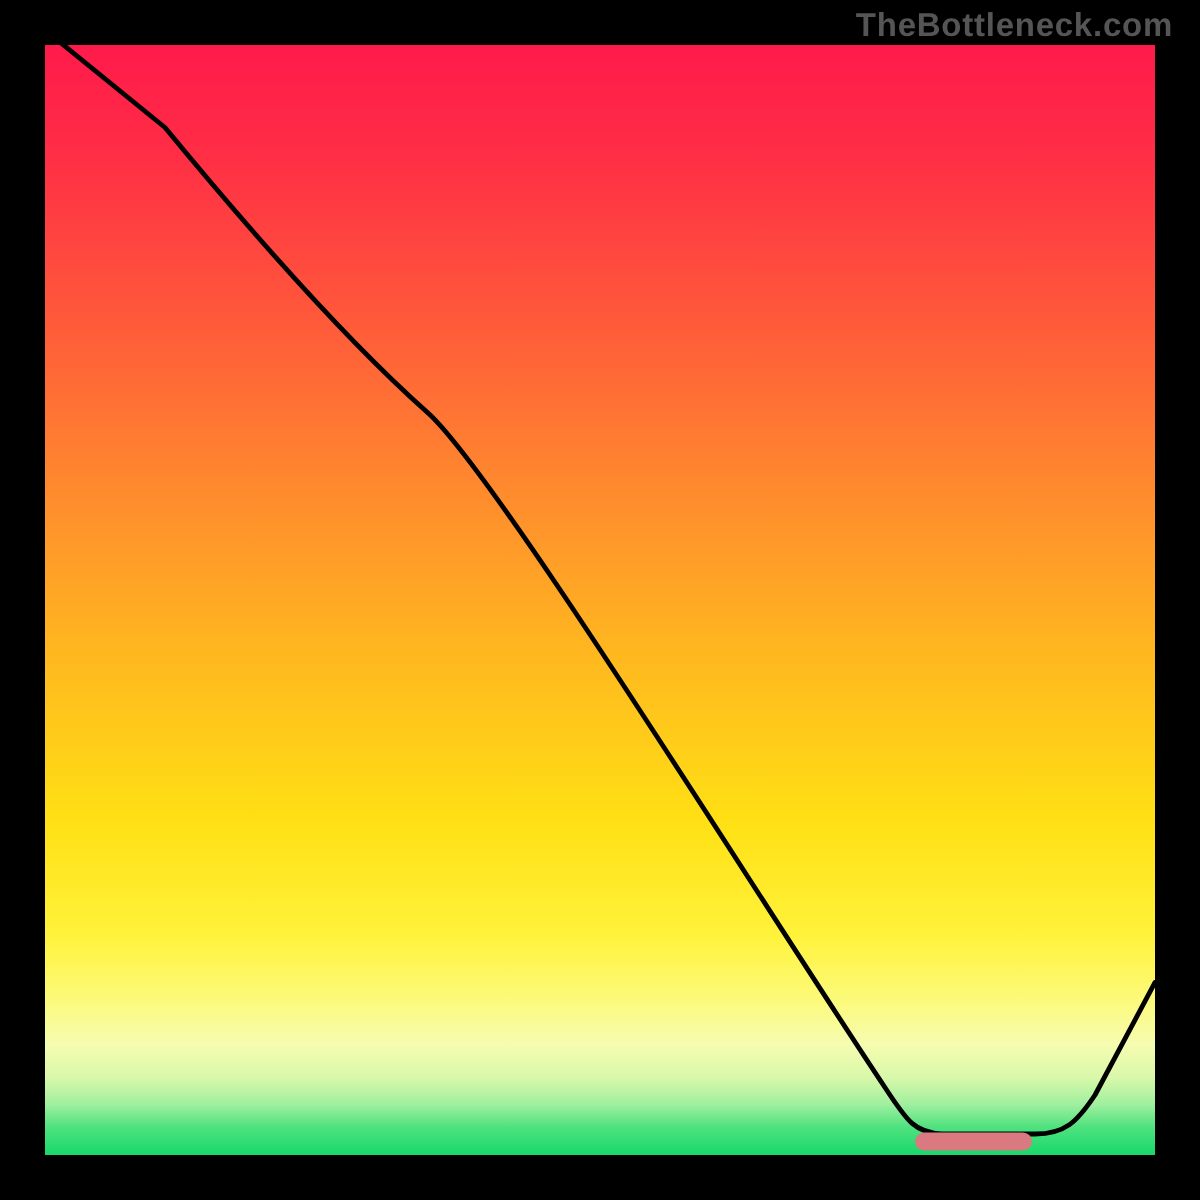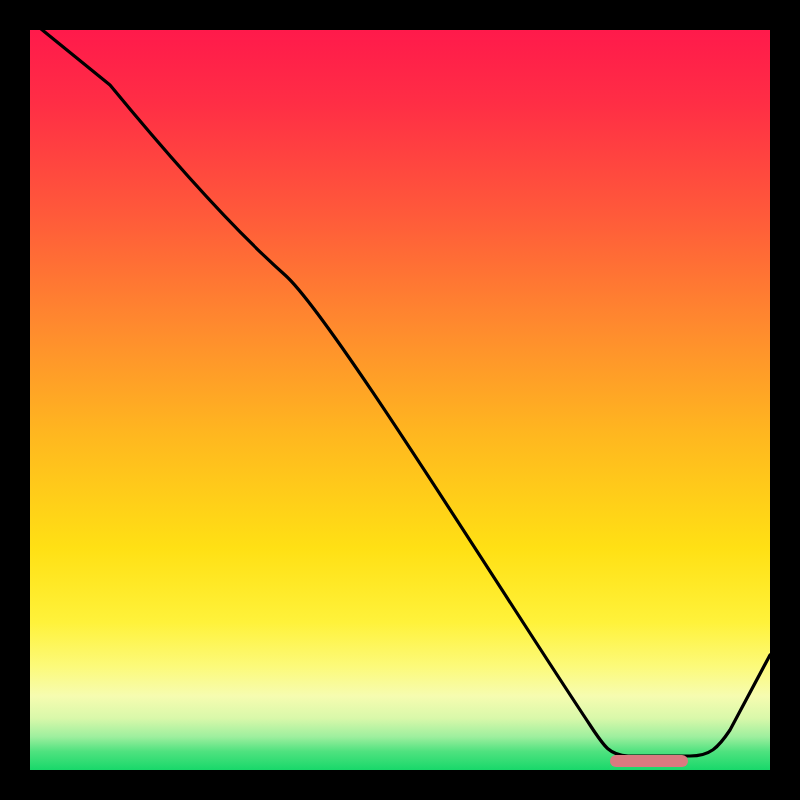--- a/index.html
+++ b/index.html
@@ -48,20 +48,21 @@
     height: 12px;
     border-radius: 6px;
     background: #da7a80;
   }
 </style>
 </head>
 <body>
 
 <div class="frame">
 
+  <div class="watermark">TheBottleneck.com</div>
 
   <div class="plot-area">
 
     <svg class="gradient" viewBox="0 0 740 740" preserveAspectRatio="none">
       <defs>
         <linearGradient id="bg-grad" x1="0" y1="0" x2="0" y2="1">
             <stop offset="0%" stop-color="#ff1a4b"></stop>
             <stop offset="10%" stop-color="#ff2e45"></stop>
             <stop offset="25%" stop-color="#ff5a3a"></stop>
             <stop offset="40%" stop-color="#ff8a2e"></stop>

